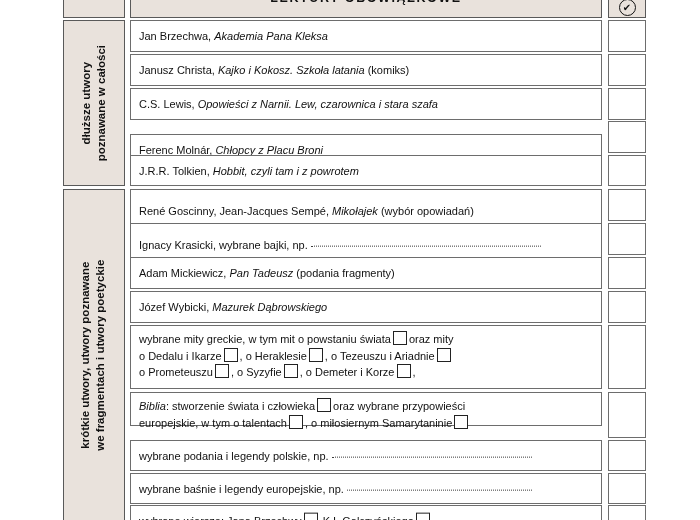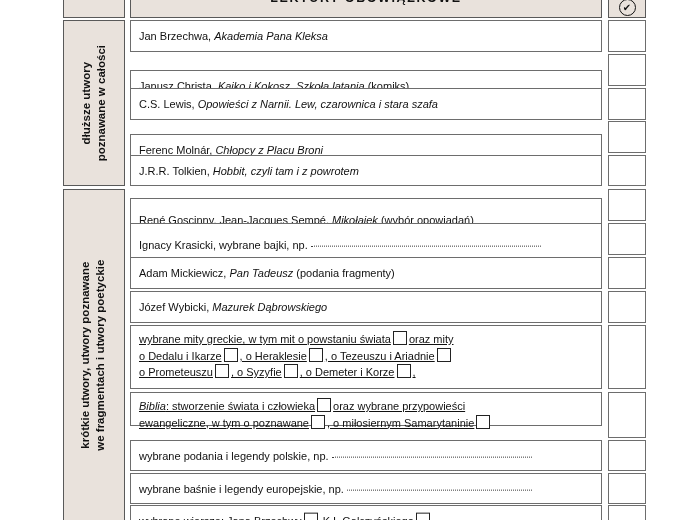--- a/index.html
+++ b/index.html
@@ -48,21 +48,21 @@
   }
   .group .rot .l2{display:block;}
 
   
   .row{left:130px;width:472px;}
   .row .rtxt{
     position:absolute;left:8px;right:6px;top:50%;
     transform:translateY(-50%);
     font-size:11px;line-height:1.52;color:#111;
   }
-  .row.multi .rtxt{top:5px;transform:none;text-decoration:underline;}
+  .row.multi .rtxt{top:5px;transform:none;}
   .row .rtxt i{font-style:italic;}
 
   
   .chk{left:608px;width:38px;background:#fff;}
 
   
   .mini{
     display:inline-block;width:12px;height:12px;
     border:1.3px solid #222;background:#fff;
     vertical-align:-2px;margin:0 2px;
@@ -105,37 +105,37 @@
       <span class="l2">krótkie utwory, utwory poznawane</span>
       <span class="l2">we fragmentach i utwory poetyckie</span>
     </span>
   </div>
 
   <div id="simple-rows">
       <div class="cell row" style="top: 20px; height: 32px;">
         <div class="rtxt"><span>Jan Brzechwa, </span><i>Akademia Pana Kleksa</i></div>
       </div>
       <div class="cell chk" style="top: 20px; height: 32px;"></div>
-      <div class="cell row" style="top: 54px; height: 32px; margin-top: 16px;">
+      <div class="cell row" style="top: 54px; height: 32px;">
         <div class="rtxt"><span>Janusz Christa, </span><i>Kajko i Kokosz. Szkoła latania</i><span> (komiks)</span></div>
       </div>
       <div class="cell chk" style="top: 54px; height: 32px;"></div>
       <div class="cell row" style="top: 88px; height: 32px;">
         <div class="rtxt"><span>C.S. Lewis, </span><i>Opowieści z Narnii. Lew, czarownica i stara szafa</i></div>
       </div>
       <div class="cell chk" style="top: 88px; height: 32px;"></div>
       <div class="cell row" style="top: 134px; height: 32px;">
         <div class="rtxt"><span>Ferenc Molnár, </span><i>Chłopcy z Placu Broni</i></div>
       </div>
       <div class="cell chk" style="top: 121px; height: 32px;"></div>
       <div class="cell row" style="top: 155px; height: 31px;">
         <div class="rtxt"><span>J.R.R. Tolkien, </span><i>Hobbit, czyli tam i z powrotem</i></div>
       </div>
       <div class="cell chk" style="top: 155px; height: 31px;"></div>
-      <div class="cell row" style="top: 189px; height: 44px; margin-top: 9px;">
+      <div class="cell row" style="top: 189px; height: 44px;">
         <div class="rtxt"><span>René Goscinny, Jean-Jacques Sempé, </span><i>Mikołajek</i><span> (wybór opowiadań)</span></div>
       </div>
       <div class="cell chk" style="top: 189px; height: 32px;"></div>
       <div class="cell row" style="top: 223px; height: 44px;">
         <div class="rtxt"><span>Ignacy Krasicki, wybrane bajki, np. </span><span class="dots" style="width: 230px;"></span></div>
       </div>
       <div class="cell chk" style="top: 223px; height: 32px;"></div>
       <div class="cell row" style="top: 257px; height: 32px;">
         <div class="rtxt"><span>Adam Mickiewicz, </span><i>Pan Tadeusz</i><span> (podania fragmenty)</span></div>
       </div>
@@ -168,21 +168,21 @@
     </div>
   </div>
   <div class="cell chk" style="top:325px;height:64px;"></div>
 
   <div class="cell row multi" style="top:392px;height:34px;">
     <div class="rtxt">
       <span class="nowrapline">
         <i>Biblia</i><span>: stworzenie świata i człowieka</span><span class="mini"></span><span>oraz wybrane przypowieści</span>
       </span>
       <span class="nowrapline">
-        <span>ewangeliczne, w tym o poznawane</span><span class="mini"></span><span>, o miłosiernym Samarytaninie</span><span class="mini"></span>
+        <span>europejskie, w tym o talentach</span><span class="mini"></span><span>, o miłosiernym Samarytaninie</span><span class="mini"></span>
       </span>
     </div>
   </div>
   <div class="cell chk" style="top:392px;height:46px;"></div>
 
   <div class="cell row" style="top:505px;height:32px;">
     <div class="rtxt">
       <span class="nowrapline">
         <span>wybrane wiersze: Jana Brzechwy</span><span class="mini"></span>&nbsp;<span>K.I. Gałczyńskiego</span><span class="mini"></span>
       </span>

